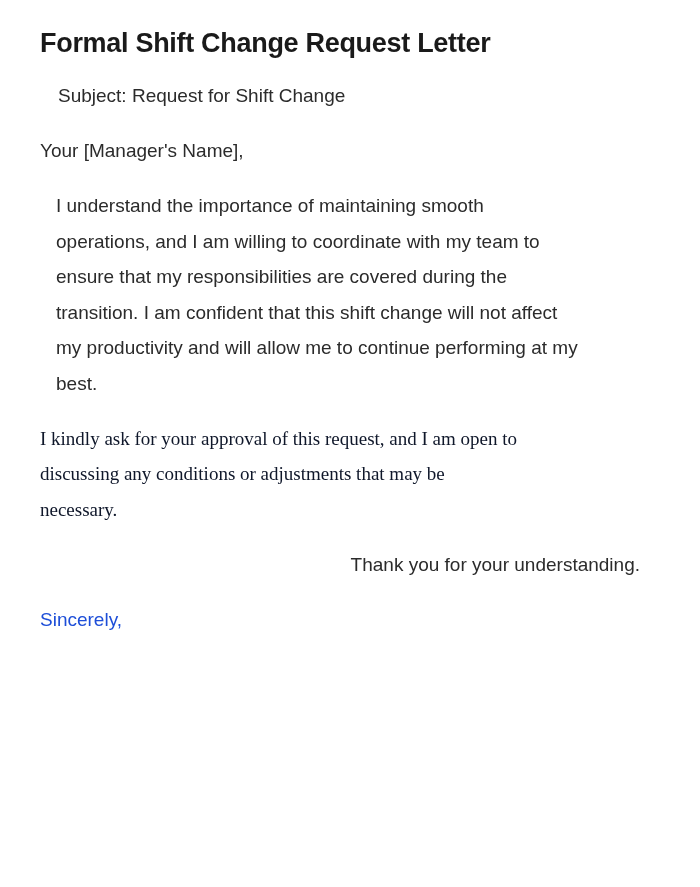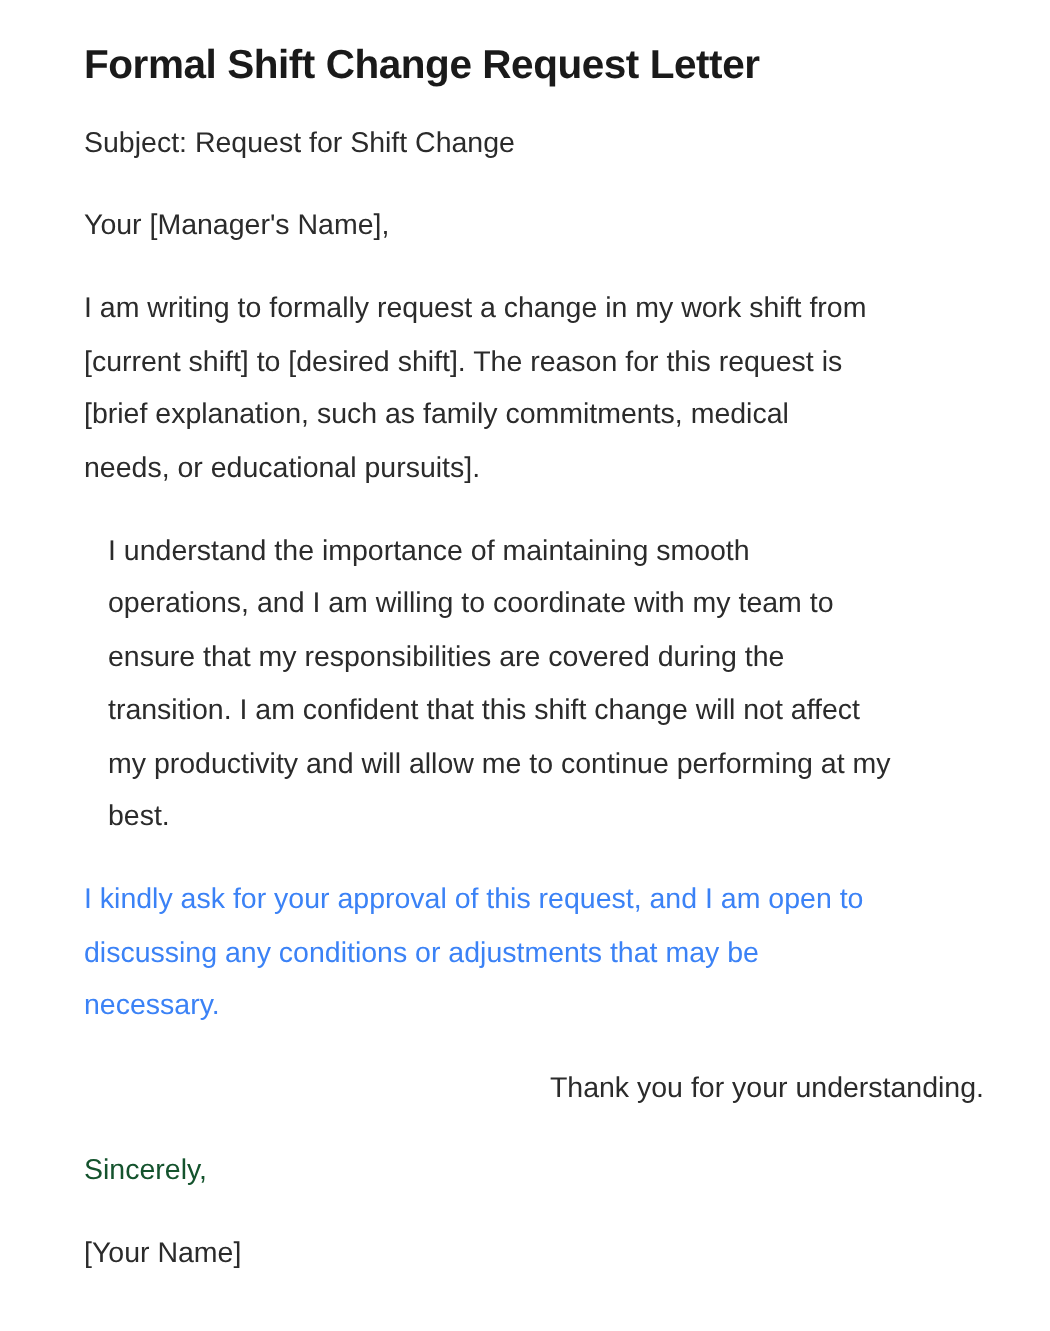--- a/index.html
+++ b/index.html
@@ -13,21 +13,21 @@
     overflow: hidden;
     font-family: "Liberation Sans", sans-serif;
     -webkit-font-smoothing: antialiased;
   }
 
   .document {
     box-sizing: border-box;
     width: 700px;
     height: 693px;
     background: #ffffff;
-    padding: 28px 40px 0 56px;
+    padding: 28px 40px 0 40px;
   }
 
   .doc-title {
     margin: 0;
     padding: 0;
     font-family: "Liberation Sans", sans-serif;
     font-size: 27px;
     font-weight: bold;
     line-height: 30px;
     letter-spacing: -0.3px;
@@ -44,20 +44,21 @@
     font-family: "Liberation Sans", sans-serif;
     font-size: 19px;
     font-weight: normal;
     line-height: 35.5px;
     color: #2b2b2b;
   }
 
   
   .para.subject {
     margin-top: 20px;
+    margin-left: 18px;
   }
 
   
   .para + .para {
     margin-top: 19.5px;
   }
 
   
   .para br {
     line-height: inherit;
@@ -69,26 +70,24 @@
 <div class="document" style="background: rgb(255, 255, 255);">
 
   <h1 class="doc-title" style="color: rgb(26, 26, 26);">Formal Shift Change Request Letter</h1>
 
   <div class="doc-body">
 
     <p class="para subject" style="color: rgb(43, 43, 43);">Subject: Request for Shift Change</p>
 
     <p class="para" style="color: rgb(43, 43, 43);">Your [Manager's Name],</p>
 
-    <p class="para" style="color: rgb(43, 43, 43);">I am writing to formally request a change in my work shift from<br>[current shift] to [desired shift]. The reason for this request is<br>[brief explanation, such as family commitments, medical<br>needs, or educational pursuits].</p>
 
     <p class="para" style="color: rgb(43, 43, 43); margin-left: 16px;">I understand the importance of maintaining smooth<br>operations, and I am willing to coordinate with my team to<br>ensure that my responsibilities are covered during the<br>transition. I am confident that this shift change will not affect<br>my productivity and will allow me to continue performing at my<br>best.</p>
 
-    <p class="para" style="color: #3b82f6;">I kindly ask for your approval of this request, and I am open to<br>discussing any conditions or adjustments that may be<br>necessary.</p>
+    <p class="para" style="color: #0f172a; font-family: Liberation Serif, serif;">I kindly ask for your approval of this request, and I am open to<br>discussing any conditions or adjustments that may be<br>necessary.</p>
 
     <p class="para" style="color: rgb(43, 43, 43); text-align: right;">Thank you for your understanding.</p>
 
-    <p class="para" style="color: #14532d;">Sincerely,</p>
+    <p class="para" style="color: #1d4ed8;">Sincerely,</p>
 
-    <p class="para" style="color: rgb(43, 43, 43);">[Your Name]</p>
 
   </div>
 </div>
 
 </body></html>

